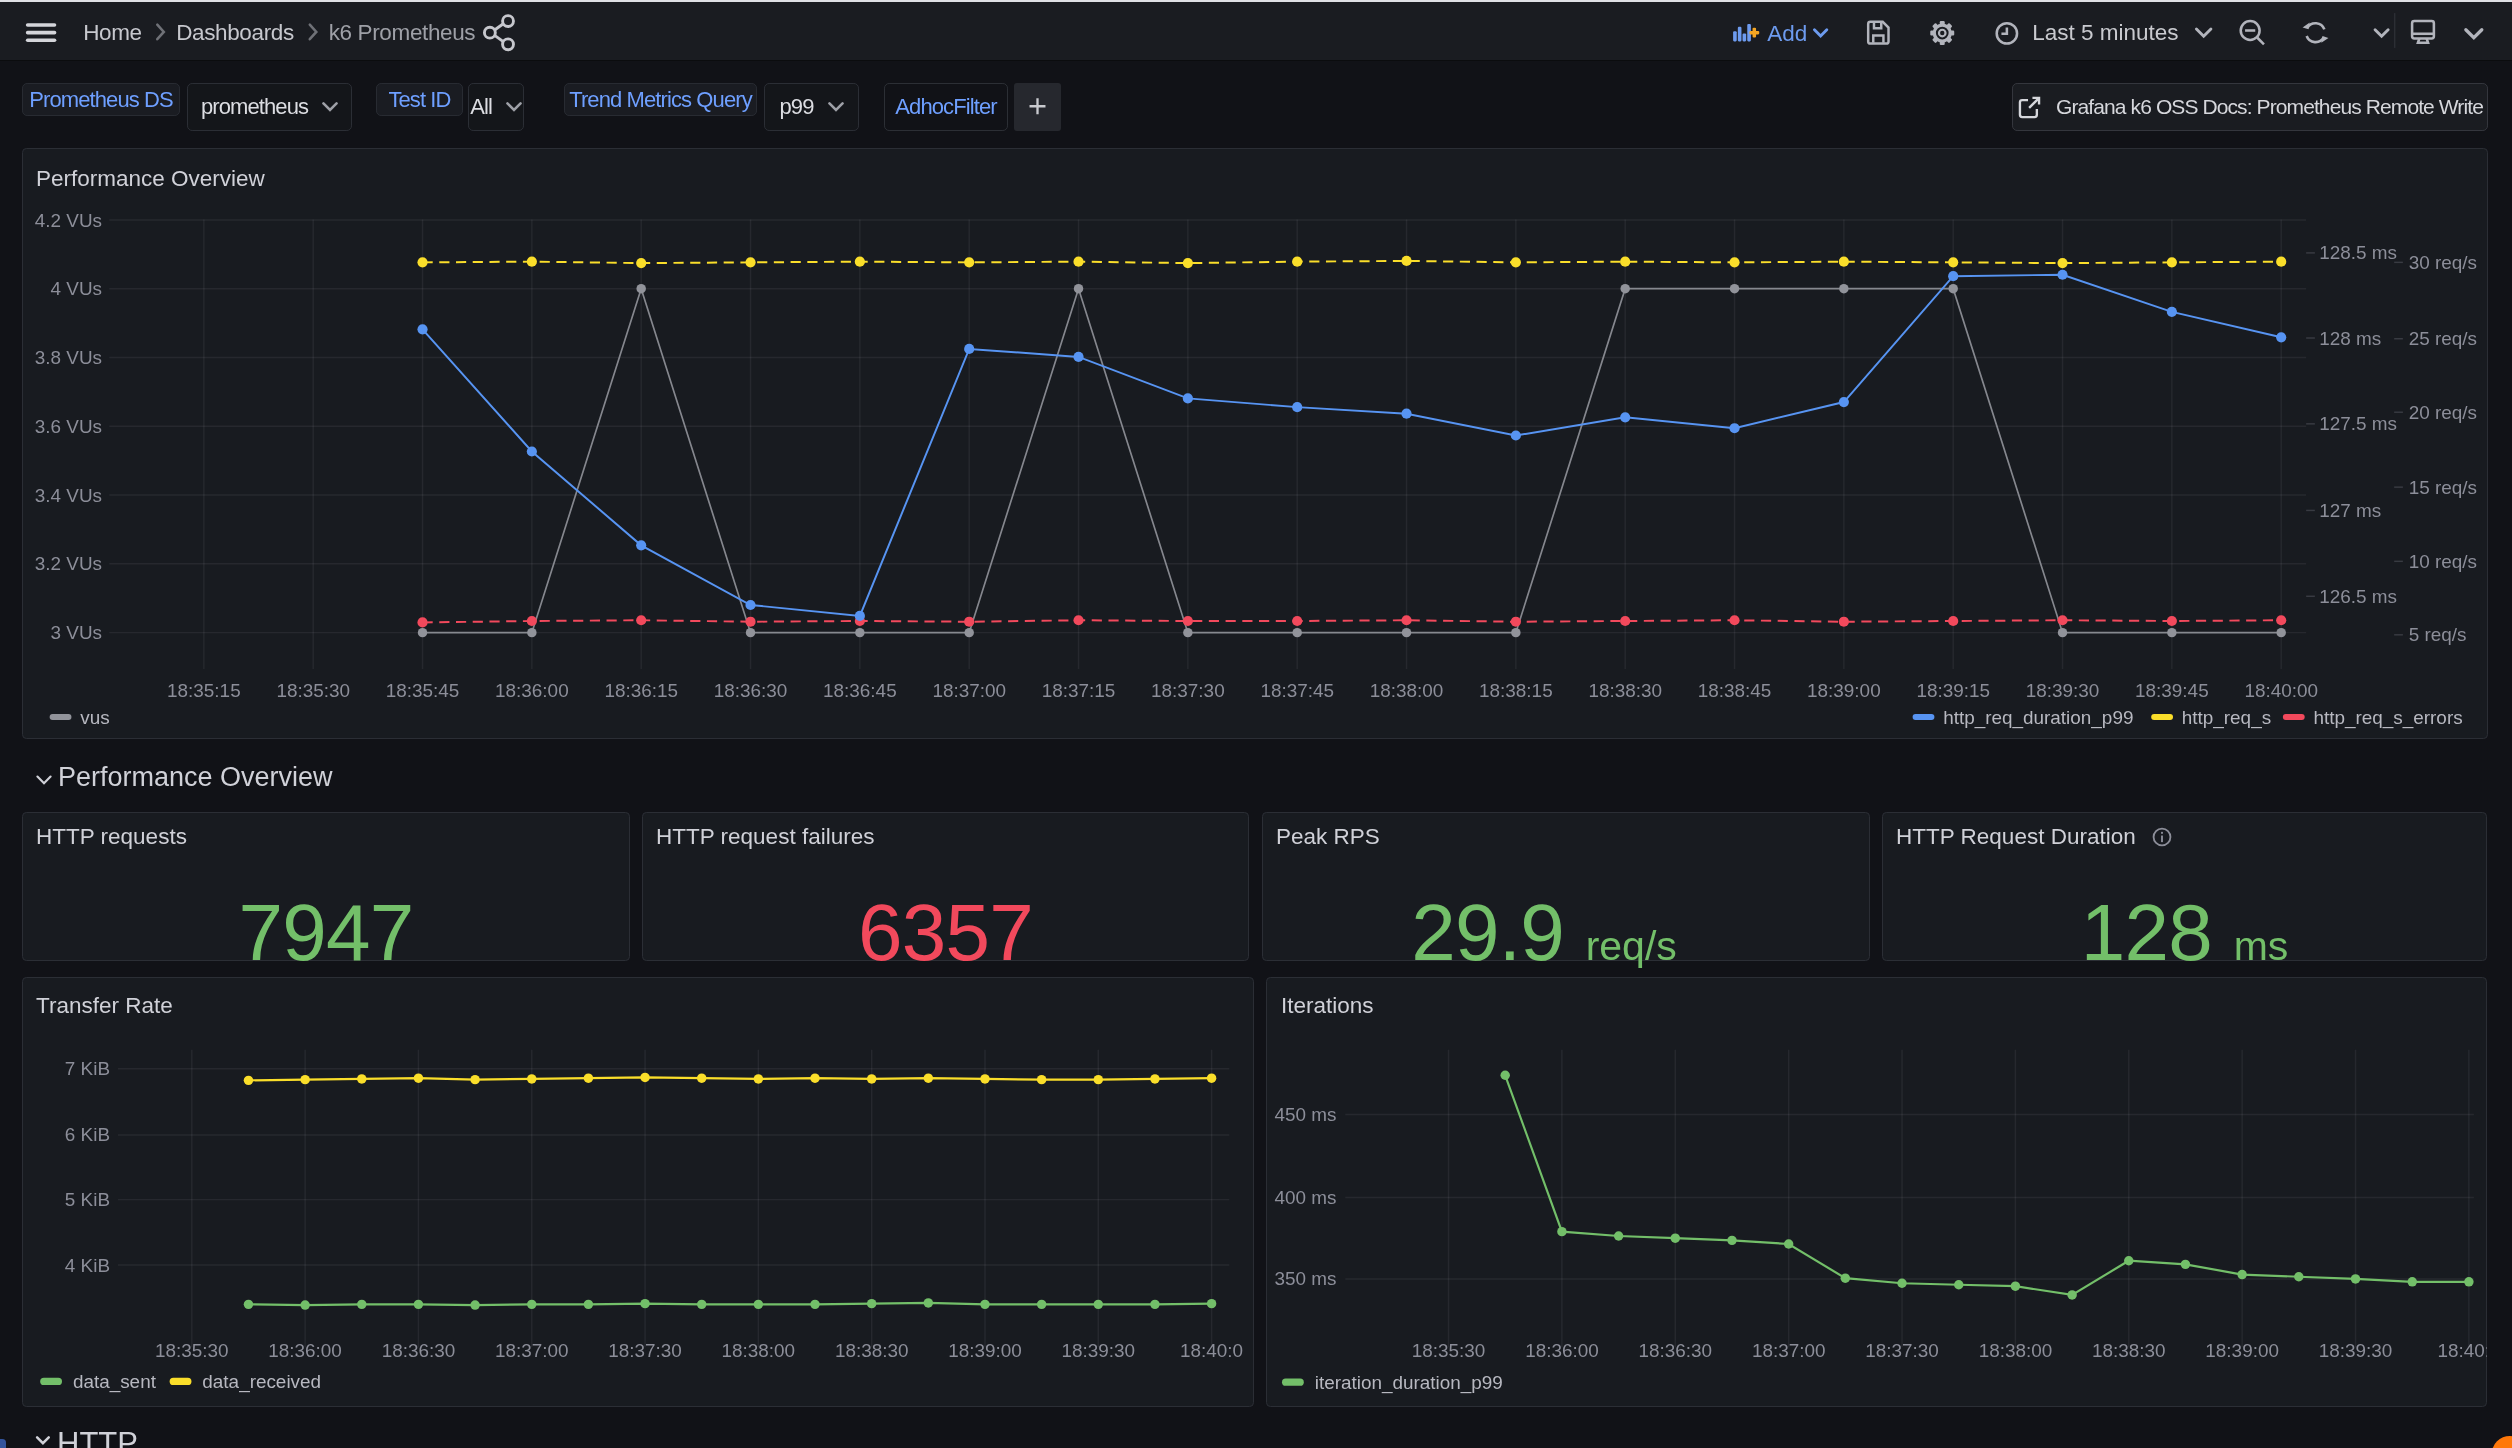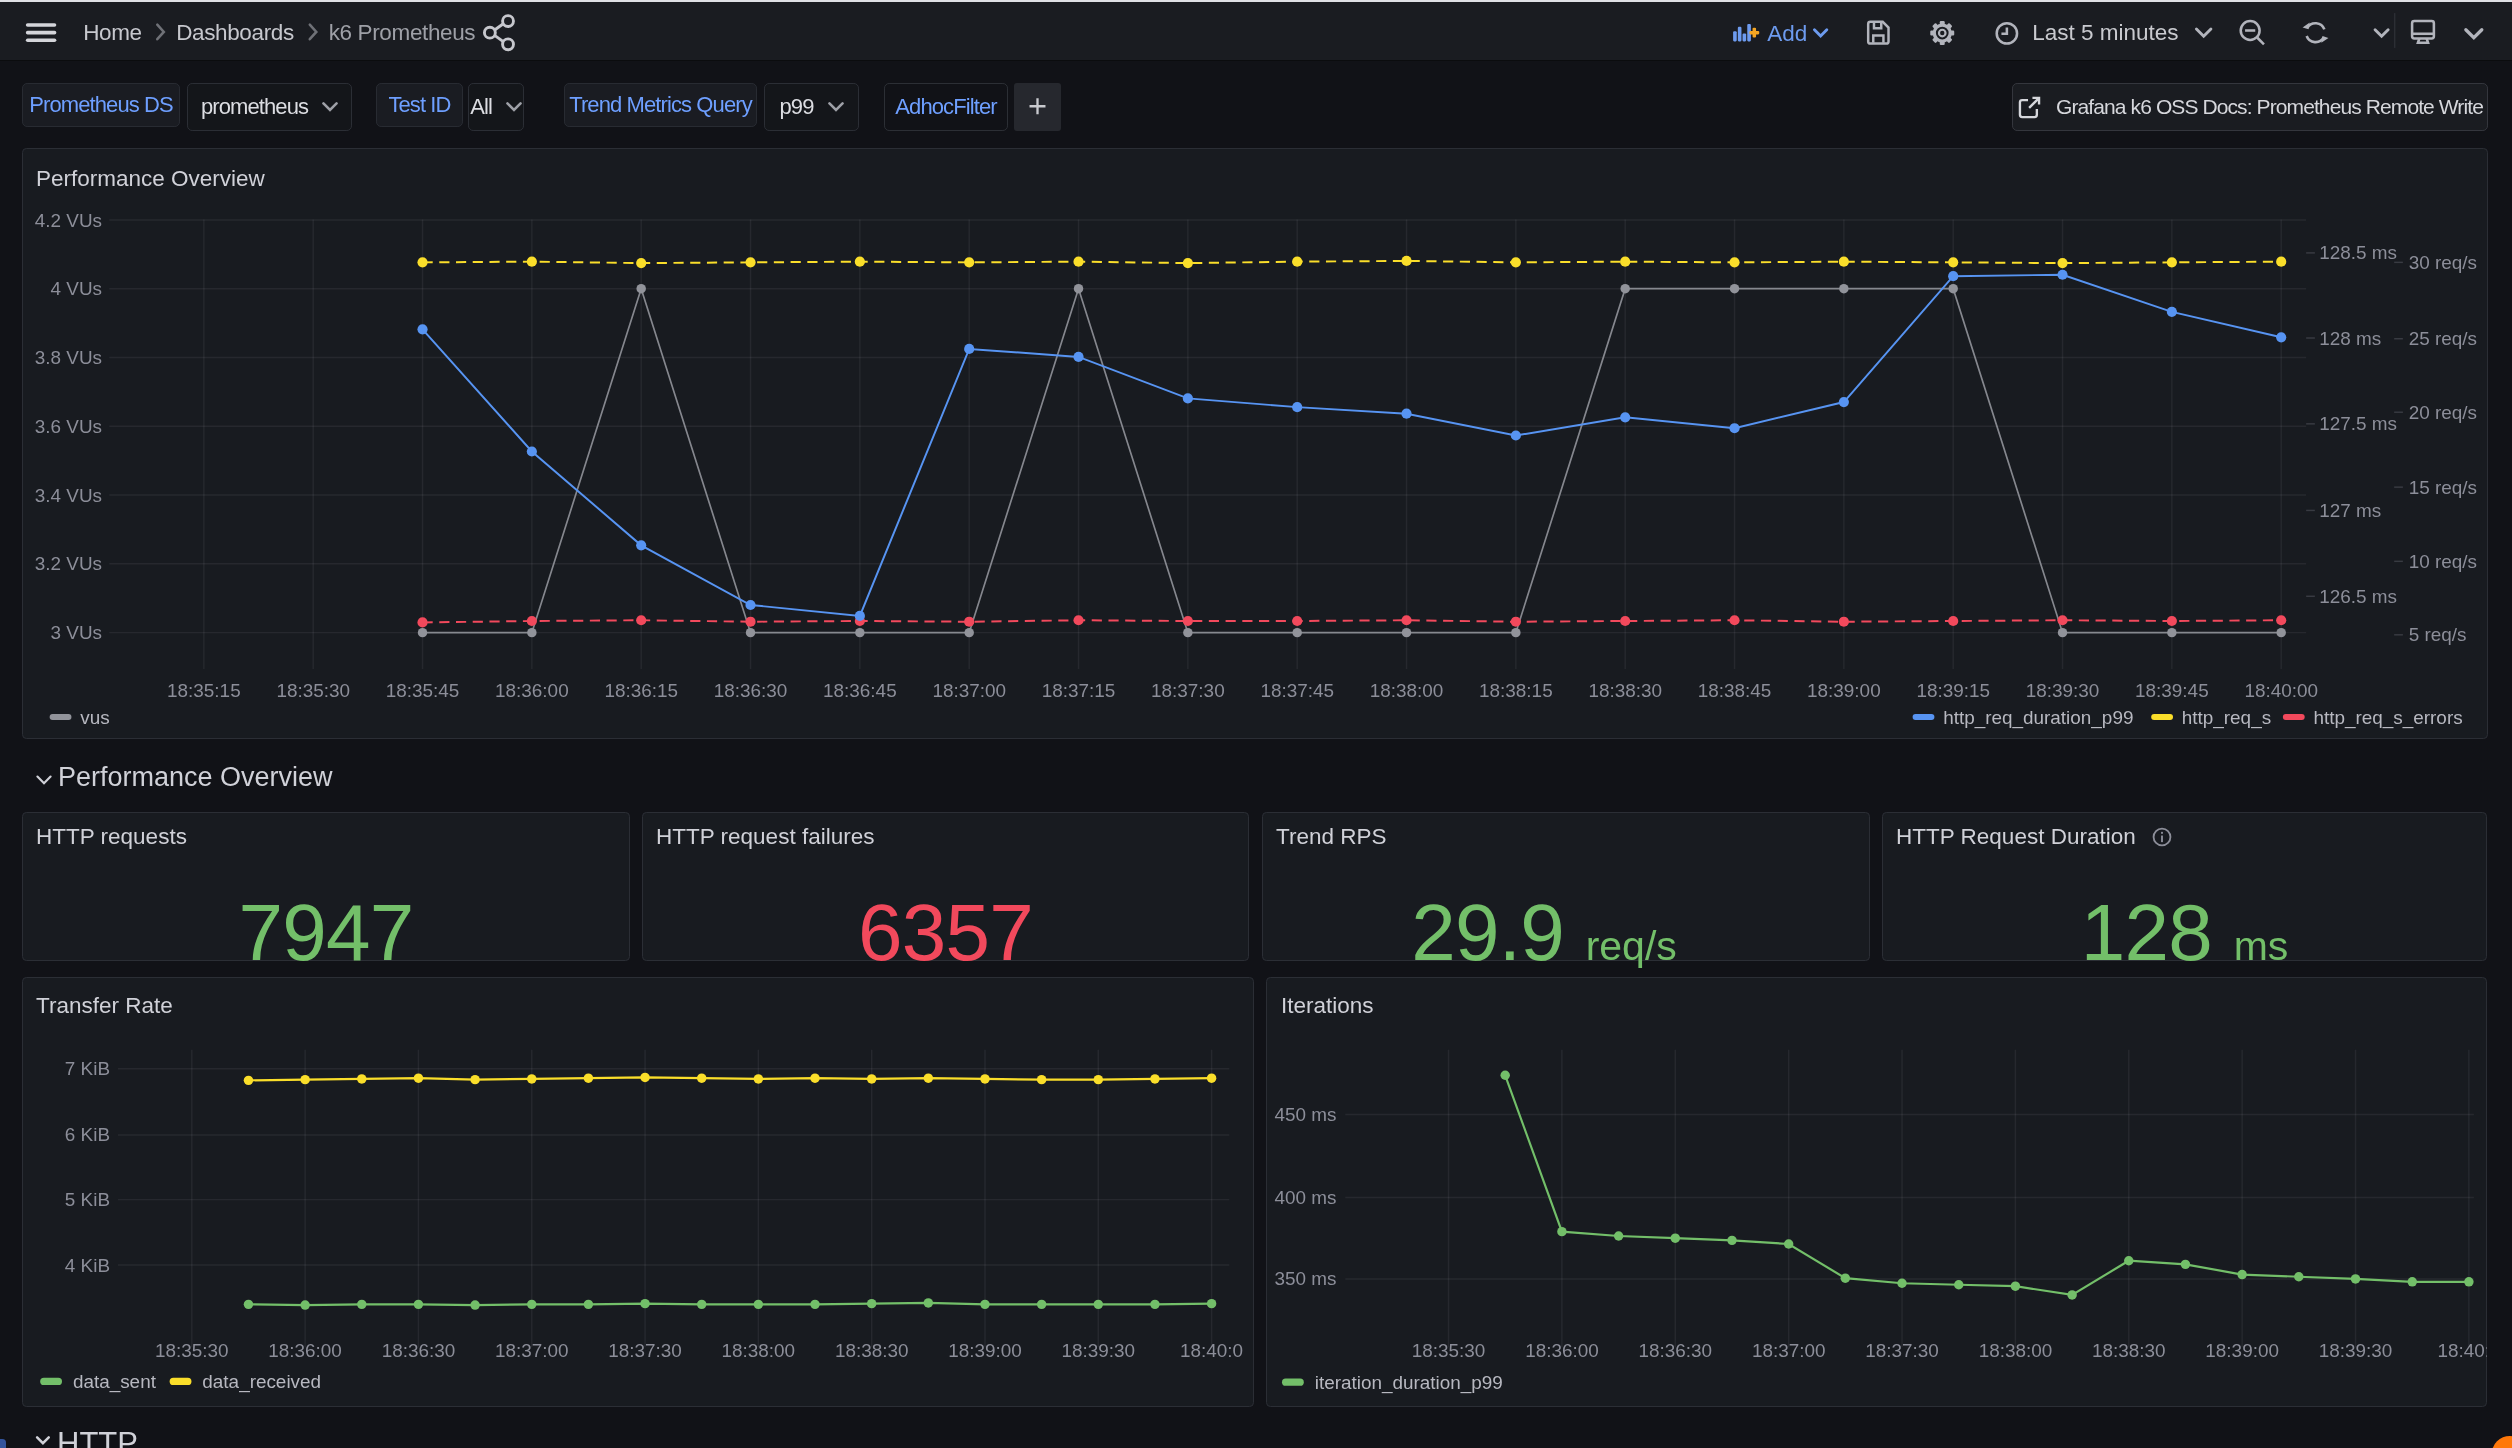--- a/index.html
+++ b/index.html
@@ -1,18 +1,18 @@
 <!DOCTYPE html>
 <html style="font-size:11.6px"><head><meta charset="utf-8"><style>
 * { margin:0; padding:0; box-sizing:border-box; }
 html,body { width:2512px; height:1449px; background:#111217; font-family:"Liberation Sans", sans-serif; overflow:hidden; }
 .abs { position:absolute; }
 .panel { position:absolute; background:#181b20; border:1.5px solid #2b2e35; border-radius:4.4px; }
 .ptitle { position:absolute; font-size:22.5px; font-weight:500; color:#d0d1d8; white-space:nowrap; }
-.vlabel { position:absolute; height:44px; border-radius:5.1px; background:#1a1c22; border:1.5px solid #282b32; color:#6e9fff;
+.vlabel { position:absolute; height:33px; border-radius:5.1px; background:#1a1c22; border:1.5px solid #282b32; color:#6e9fff;
   font-size:22px; letter-spacing:-0.9px; font-weight:500; display:flex; align-items:center; justify-content:center; white-space:nowrap; }
 .vvalue { position:absolute; height:48px; border-radius:5.1px; background:#14161a; border:1.5px solid #2b2e35;
   color:#dcdde2; font-size:22px; letter-spacing:-0.9px; font-weight:400; display:flex; align-items:center; justify-content:center; gap:14px; white-space:nowrap; }
 .statval { position:absolute; text-align:center; font-weight:500; line-height:80px; font-size:80px; letter-spacing:-0.7px;margin-top:20px; }
 .statval .unit { font-size:41px; letter-spacing:0; }
 .sechdr { position:absolute; font-weight:500; color:#d0d1d8; white-space:nowrap; }
 svg { position:absolute; left:0; top:0; }
 </style></head><body>
 <div class="abs" style="left:0;top:0;width:2512px;height:2.2px;background:#dfe0e4"></div>
 <div class="abs" style="left:0;top:2.2px;width:2512px;height:59px;background:#1a1c21;border-bottom:1.5px solid #0b0c0e"></div>
@@ -295,21 +295,21 @@
     <path d="M 6 9 l 9 9 l 9 -9" stroke="#d0d1d8" stroke-width="3" fill="none" stroke-linecap="round"></path>
   </svg>
 <div class="sechdr" style="left:58px;top:762px;font-size:27px">Performance Overview</div>
 <div class="panel" style="left:22px;top:812px;width:608px;height:149px"></div>
 <div class="ptitle" style="left:36px;top:824px">HTTP requests</div>
 <div class="statval" style="left:22px;top:873px;width:608px;color:#73bf69">7947</div>
 <div class="panel" style="left:642px;top:812px;width:607px;height:149px"></div>
 <div class="ptitle" style="left:656px;top:824px">HTTP request failures</div>
 <div class="statval" style="left:642px;top:873px;width:607px;color:#f2495c">6357</div>
 <div class="panel" style="left:1262px;top:812px;width:608px;height:149px"></div>
-<div class="ptitle" style="left:1276px;top:824px">Trend RPS</div>
+<div class="ptitle" style="left:1276px;top:824px">Peak RPS</div>
 <div class="statval" style="left:1262px;top:873px;width:564px;color:#73bf69">29.9&nbsp;<span class="unit">req/s</span></div>
 <div class="panel" style="left:1882px;top:812px;width:605px;height:149px"></div>
 <div class="ptitle" style="left:1896px;top:824px">HTTP Request Duration</div>
 <svg class="abs" style="left:2151px;top:826px" width="22" height="22" viewBox="0 0 30 30">
     <circle cx="15" cy="15" r="11.5" stroke="#8c8e99" stroke-width="2.5" fill="none"></circle>
     <rect x="13.7" y="13" width="2.6" height="9" fill="#8c8e99"></rect>
     <rect x="13.7" y="8" width="2.6" height="2.6" fill="#8c8e99"></rect>
   </svg>
 <div class="statval" style="left:1882px;top:873px;width:605px;color:#73bf69">128&nbsp;<span class="unit">ms</span></div>
 <div class="panel" style="left:22px;top:977px;width:1232px;height:430px"></div>

